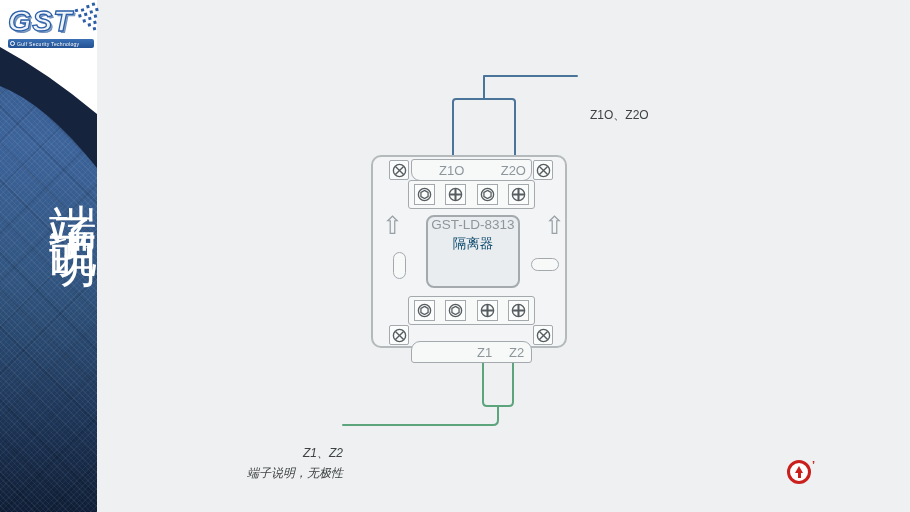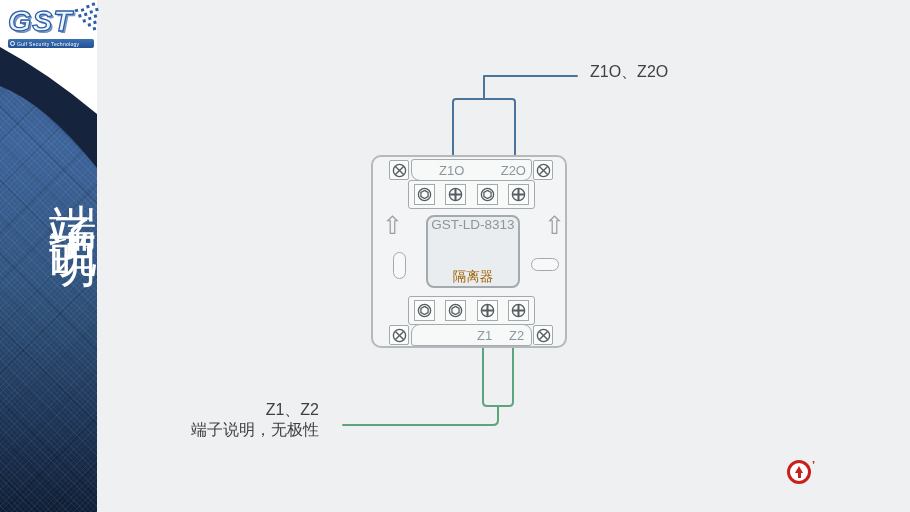--- a/index.html
+++ b/index.html
@@ -34,46 +34,46 @@
   .gst-bar { margin-top:3px; width:86px; height:9px; border-radius:2px;
     background:linear-gradient(180deg,#3a70b5,#235293); display:flex; align-items:center; gap:2px; padding:0 2px; }
   .gst-bar .ring { width:5px; height:5px; border:1px solid #fff; border-radius:50%; flex:0 0 auto; }
   .gst-bar .tagline { font-size:5px; color:#fff; white-space:nowrap; overflow:hidden; letter-spacing:.3px; }
 
   
   .device { position:absolute; left:371px; top:155px; width:196px; height:193px;
     border:2px solid #b4b9bc; border-radius:10px; background:#f2f4f5; }
   .strip { position:absolute; border:1.5px solid #a3a9ad; background:#f7f9f9; }
   .label-strip-top    { left:38px; top:2px;    width:121px; height:22px; border-radius:3px 3px 9px 9px;padding-left:29px; }
-  .label-strip-bottom { left:38px; top:167px;  width:121px; height:22px; border-radius:9px 9px 3px 3px; }
+  .label-strip-bottom { left:38px; top:184px;  width:121px; height:22px; border-radius:9px 9px 3px 3px; }
   .screw-strip-top    { left:35px; top:23px;   width:127px; height:29px; border-radius:3px;
     display:flex; align-items:center; justify-content:space-between; padding:0 5px; }
   .screw-strip-bottom { left:35px; top:139px;  width:127px; height:29px; border-radius:3px;
     display:flex; align-items:center; justify-content:space-between; padding:0 5px; }
   .term-label { position:absolute; font-size:13px; color:#8d969b; top:3px; }
   .corner-screw { position:absolute; width:20px; height:20px; border:1.5px solid #a3a9ad;
     border-radius:2px; background:#fbfcfc; display:flex; align-items:center; justify-content:center; }
   .screw-box { width:21px; height:21px; border:1.5px solid #a3a9ad; background:#fbfcfc;
     display:flex; align-items:center; justify-content:center; }
   .pill { position:absolute; border:1.5px solid #a3a9ad; background:#f7f9f9; }
   .pill-left  { left:20px;  top:95px;  width:13px; height:27px; border-radius:7px; }
   .pill-right { left:158px; top:101px; width:28px; height:13px; border-radius:7px; }
   .up-arrow { position:absolute; top:56px; font-size:25px; color:#9aa1a6; line-height:1; }
   .up-arrow.left { left:9px; } .up-arrow.right { left:171px; }
   .center-box { position:absolute; left:53px; top:58px; width:94px; height:73px;
     border:2px solid #a3a9ad; border-radius:8px; background:#e9edef;
-    display:flex; flex-direction:column; align-items:center; justify-content:space-between; gap:3px; }
+    display:flex; flex-direction:column; align-items:center; justify-content:flex-start; gap:3px; }
   .center-box .model { font-size:13.5px; color:#8d969b; }
-  .center-box .name  { font-size:13.5px; color:#a16207; }
+  .center-box .name  { font-size:13.5px; color:#0c4a6e; }
 
   
   .wires { position:absolute; left:0; top:0; pointer-events:none; }
-  .anno { position:absolute; font-size:16px; color:#3e4244; line-height:20px; }
+  .anno { position:absolute; font-size:12px; color:#3e4244; line-height:20px;margin-top:43px; }
   .anno-top { left:590px; top:62px; }
-  .anno-bottom { left:146px; top:400px; width:173px; text-align:right; }
+  .anno-bottom { left:170px; top:400px; width:173px; text-align:right;font-style:italic; }
 
   
   .brand { position:absolute; left:787px; top:460px; display:flex; align-items:center; gap:6px; }
   .brand-icon { position:relative; width:24px; height:24px; border:3px solid #c9201d; border-radius:50%;
     background:#fff; display:flex; flex-direction:column; align-items:center; justify-content:center; }
   .brand-icon .flame { width:0; height:0; border-left:4px solid transparent; border-right:4px solid transparent;
     border-bottom:7px solid #c9201d; }
   .brand-icon .stem { width:3px; height:5px; background:#c9201d; }
   .brand-tick { position:absolute; left:22px; top:-4px; color:#c9201d; font-size:11px; font-weight:bold; }
   .brand-text { font-size:18px; font-weight:bold; color:#3b3f42; letter-spacing:1px; }

